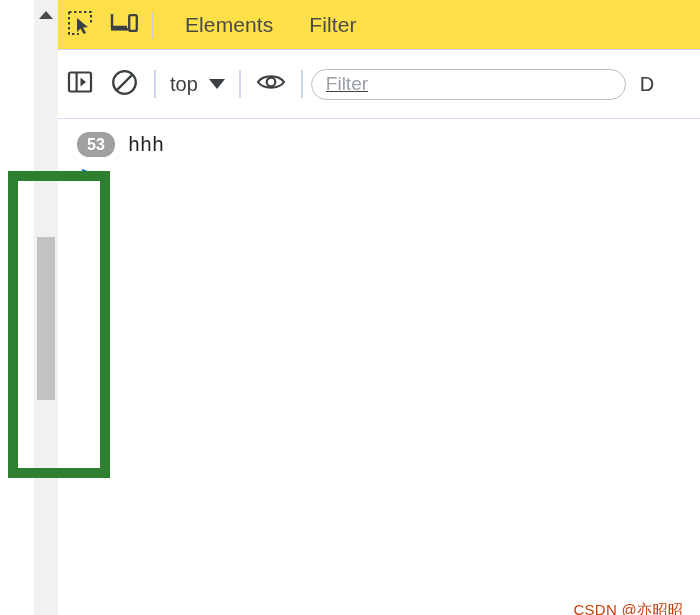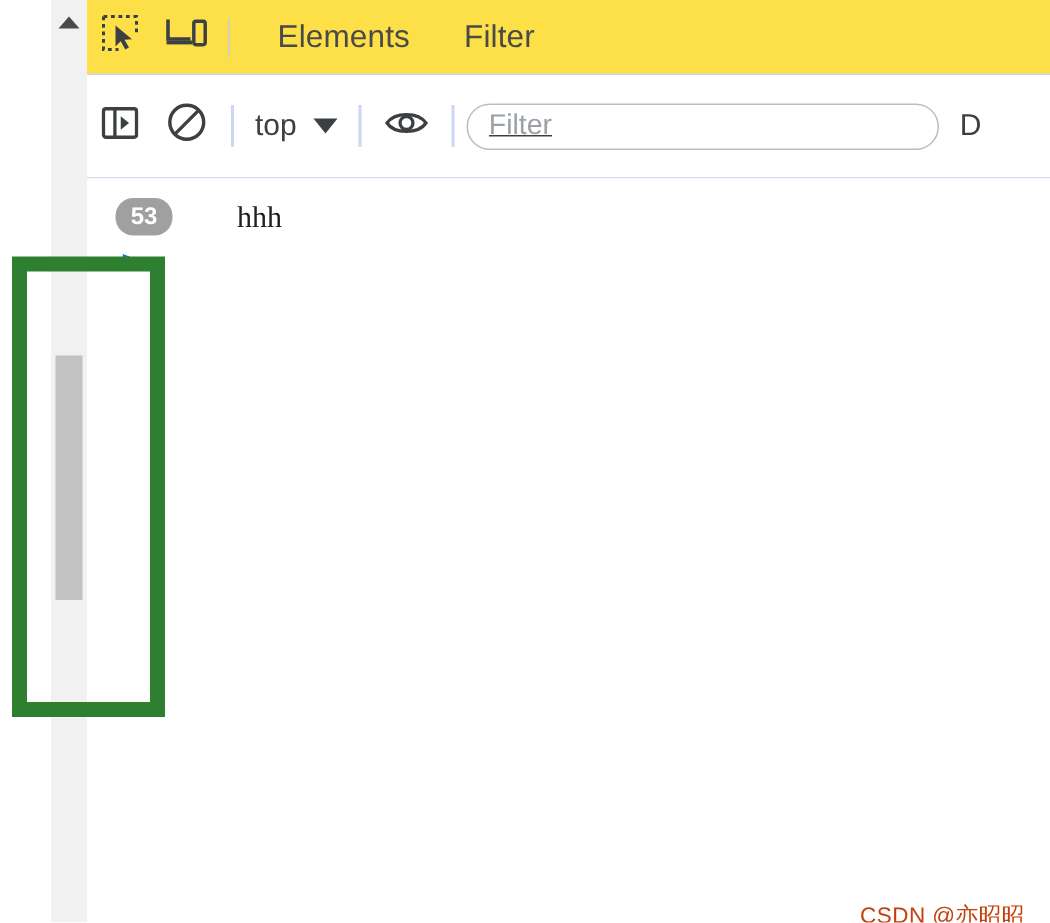--- a/index.html
+++ b/index.html
@@ -209,22 +209,21 @@
     height: 25px;
     display: flex;
     align-items: center;
     justify-content: center;
     padding: 0 5px;
     box-sizing: border-box;
   }
   .row-text {
     font-size: 20px;
     color: #202124;
-    font-family: Liberation Serif, serif;
-    margin-left: 30px;
+    font-family: Liberation Mono, monospace;
   }
   .prompt-row {
     display: flex;
     align-items: center;
     padding-left: 23px;
     height: 34px;
   }
   .prompt-chevron {
     color: #1a73e8;
     font-size: 21px;

